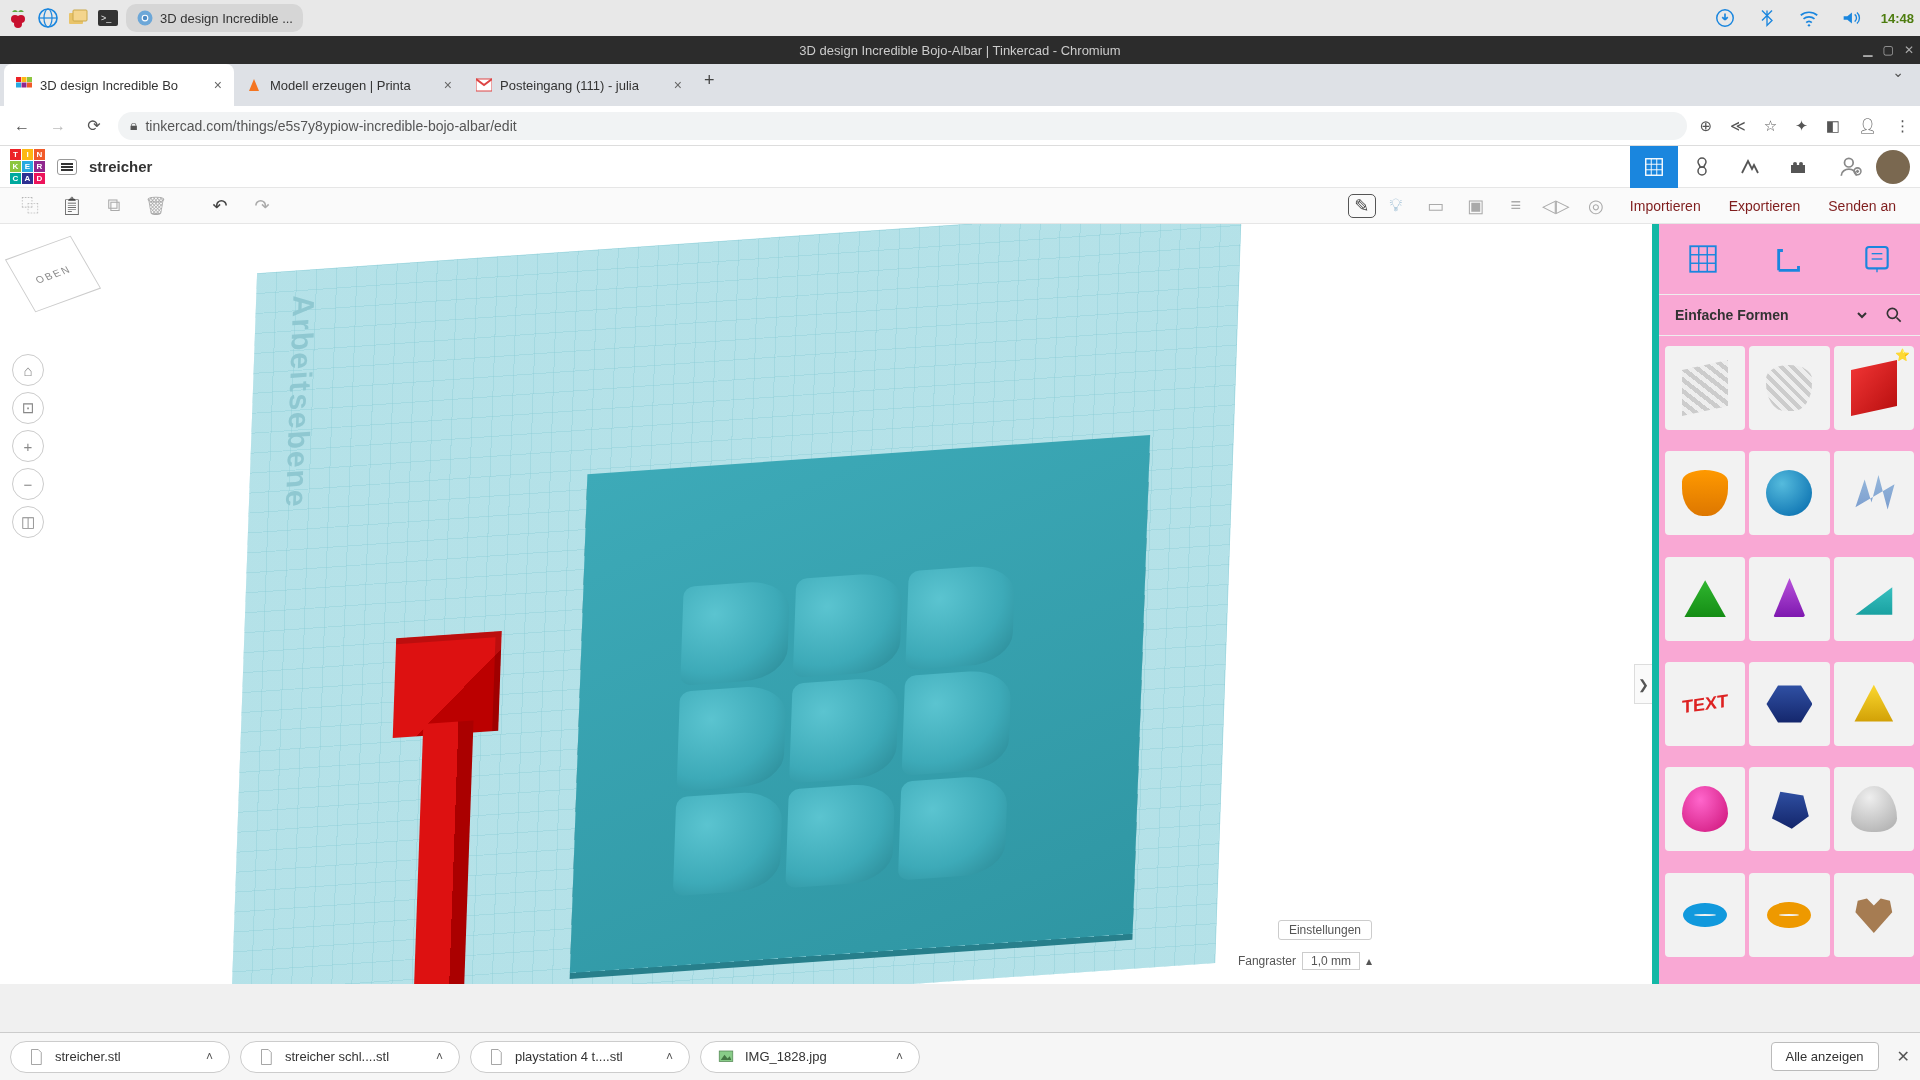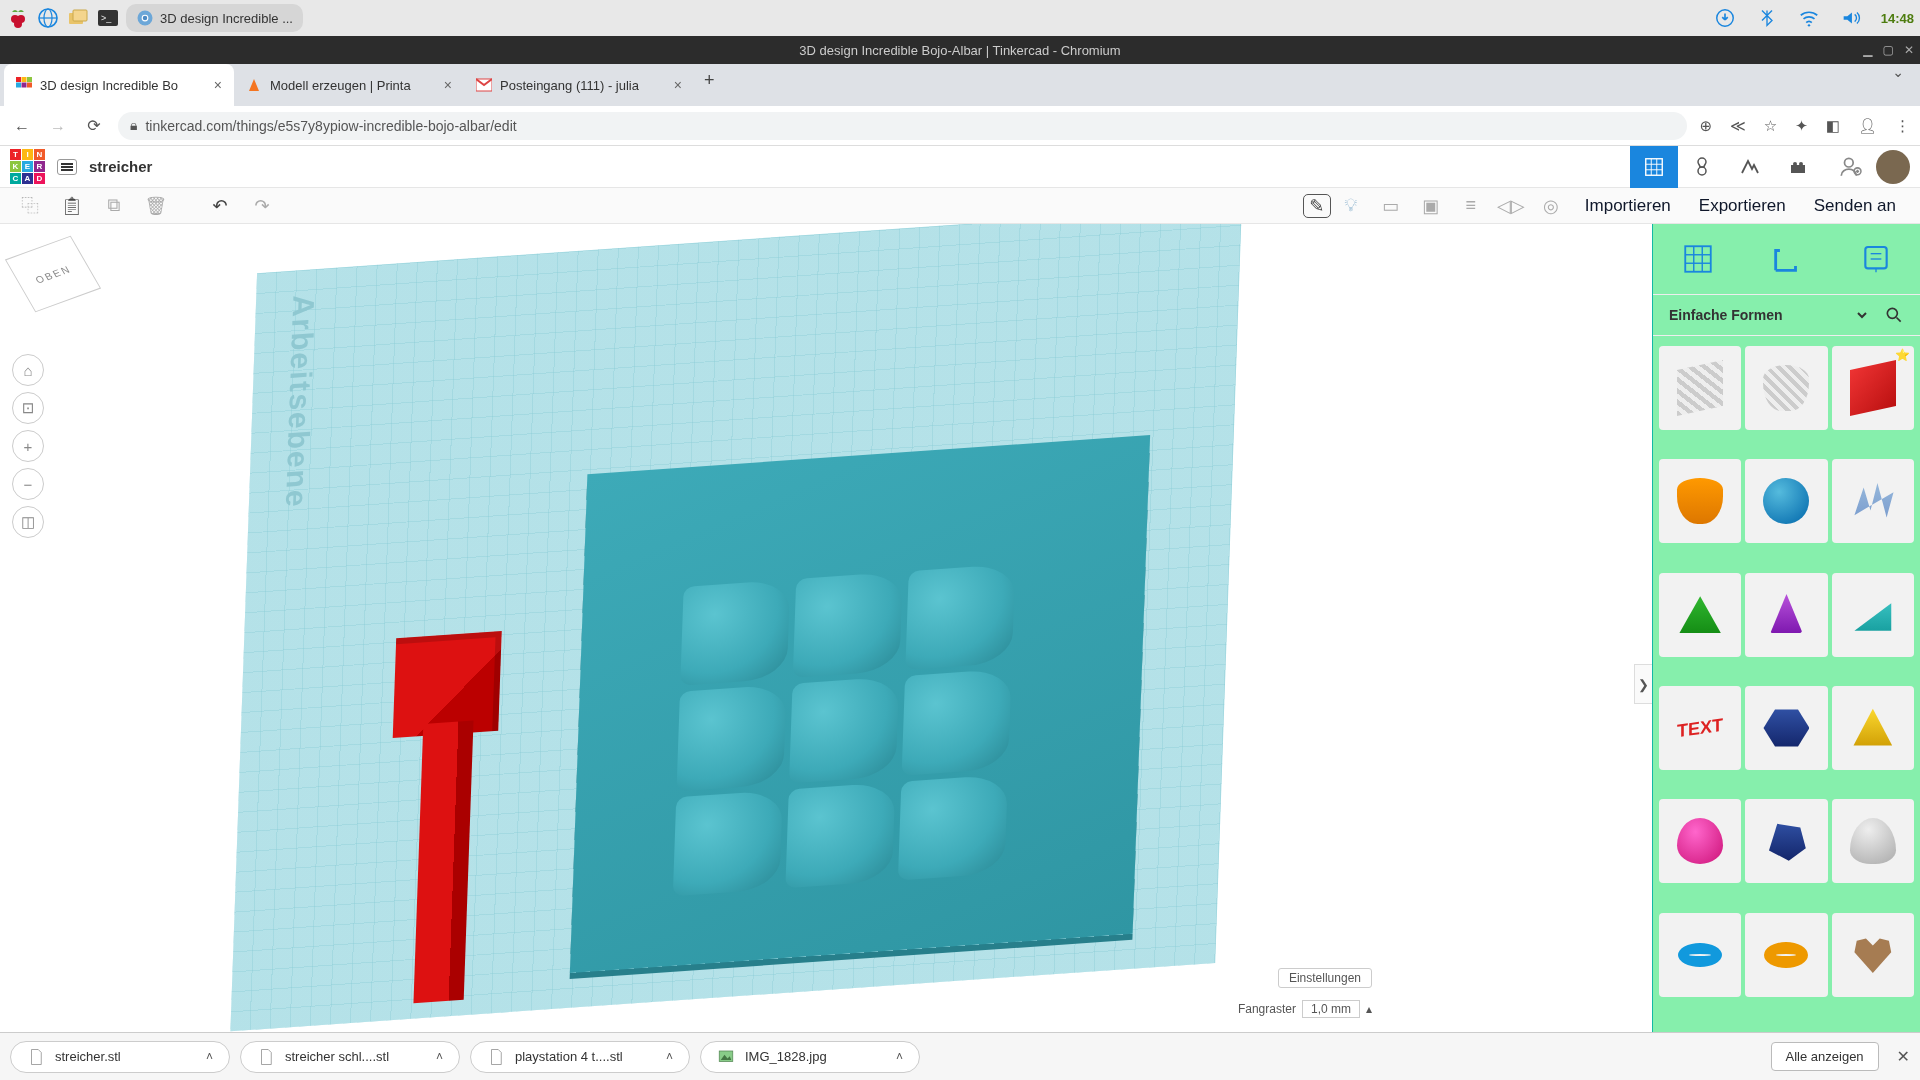--- a/index.html
+++ b/index.html
@@ -44,21 +44,21 @@
 .tc-tab { width: 48px; height: 42px; display: flex; align-items: center; justify-content: center; color: #666; font-size: 20px; }
 .tc-tab.active { background: #1a86de; color: #fff; }
 .tc-avatar { width: 34px; height: 34px; border-radius: 50%; background: #7a6850; margin-left: 10px; }
 .tc-invite { width: 30px; height: 30px; display: flex; align-items: center; justify-content: center; color: #888; font-size: 22px; margin-left: 14px; }
 
 
 .tc-actions { height: 36px; background: #fafafa; border-bottom: 1px solid #e6e6e6; display: flex; align-items: center; padding: 0 10px; gap: 2px; }
 .tc-action { width: 40px; height: 30px; display: flex; align-items: center; justify-content: center; color: #aaa; font-size: 18px; }
 .tc-action.enabled { color: #444; }
 .tc-actions-right { margin-left: auto; display: flex; align-items: center; }
-.tc-action-text { padding: 0 14px; font-size: 17px; color: #0f172a; height: 36px; display: flex; align-items: center; }
+.tc-action-text { padding: 0 14px; font-size: 14px; color: #7f1d1d; height: 36px; display: flex; align-items: center; }
 .tc-bulb { color: #7aa7c7; }
 
 
 .main { flex: 1; display: flex; position: relative; overflow: hidden; }
 .canvas { flex: 1; position: relative; background: #fff; overflow: hidden; }
 .workplane-wrap { position: absolute; top: 0; left: 260px; width: 980px; height: 100%; transform: skewX(-6deg) rotate(-4deg); transform-origin: top center; }
 .workplane { position: absolute; top: 15px; left: 0; width: 100%; height: 760px; background: repeating-linear-gradient(0deg, rgba(130,200,210,0.18) 0 19px, rgba(130,200,210,0.45) 19px 20px), repeating-linear-gradient(90deg, rgba(130,200,210,0.18) 0 19px, rgba(130,200,210,0.45) 19px 20px), #cdeef3; }
 .wp-label { position: absolute; top: 40px; left: 30px; font-size: 30px; font-weight: 700; color: #8fc8d1; writing-mode: vertical-lr; letter-spacing: 2px; }
 
 .red-shape { position: absolute; top: 410px; left: 380px; width: 130px; height: 370px; transform: skewX(-6deg) rotate(-4deg); }
@@ -68,38 +68,38 @@
 .teal-plate { position: absolute; top: 230px; left: 580px; width: 560px; height: 500px; transform: skewX(-6deg) rotate(-4deg); background: linear-gradient(160deg, #3daab8, #2f96a3); box-shadow: 0 6px 0 #277f8b; }
 .bump-grid { position: absolute; top: 120px; left: 100px; width: 330px; height: 310px; display: grid; grid-template-columns: repeat(3, 1fr); grid-template-rows: repeat(3, 1fr); gap: 6px; }
 .bump { background: radial-gradient(ellipse at 30% 30%, #5bc4d0, #3daab8 60%, #2a8894); border-radius: 10% 40% 40% 10% / 10% 30% 30% 10%; }
 
 
 .view-cube { position: absolute; top: 20px; left: 18px; width: 70px; height: 60px; background: #fff; border: 1px solid #ccc; transform: rotate(-20deg) skewX(10deg); display: flex; align-items: center; justify-content: center; font-size: 10px; letter-spacing: 2px; color: #888; }
 .view-nav { position: absolute; top: 130px; left: 12px; display: flex; flex-direction: column; gap: 6px; }
 .view-nav button { width: 32px; height: 32px; border-radius: 50%; border: 1px solid #ccc; background: #fff; color: #888; font-size: 15px; }
 
 
-.panel { width: 268px; background: #86efac; border-left: 1px solid #14b8a6; display: flex; flex-direction: column; }
+.panel { width: 268px; background: #f9a8d4; border-left: 7px solid #14b8a6; display: flex; flex-direction: column; }
 .panel-top { height: 70px; display: flex; justify-content: space-around; align-items: center; color: #1a86de; font-size: 30px; }
 .panel-select { height: 42px; display: flex; align-items: center; padding: 0 12px; gap: 10px; border-top: 1px solid #eee; border-bottom: 1px solid #eee; }
 .panel-select select { flex: 1; border: none; background: transparent; font-size: 14px; font-weight: 700; color: #333; }
 .panel-search { width: 28px; height: 28px; display: flex; align-items: center; justify-content: center; font-size: 16px; color: #444; }
 .shapes { flex: 1; overflow-y: auto; padding: 10px 6px; display: grid; grid-template-columns: repeat(3, 1fr); gap: 4px; }
 .shape-cell { height: 84px; background: #f2f2f2; border-radius: 4px; display: flex; align-items: center; justify-content: center; position: relative; }
 .shape-sample { width: 46px; height: 46px; }
 .star-badge { position: absolute; top: 2px; right: 4px; font-size: 12px; }
 .panel-expand { position: absolute; right: 268px; top: 440px; width: 18px; height: 40px; background: #fafafa; border: 1px solid #ddd; border-right: none; display: flex; align-items: center; justify-content: center; font-size: 13px; color: #555; }
 
 
 .btm-settings { position: absolute; bottom: 44px; right: 280px; background: #fff; border: 1px solid #ccc; padding: 2px 10px; font-size: 12px; color: #555; border-radius: 3px; }
 .btm-snap { position: absolute; bottom: 14px; right: 280px; font-size: 12px; color: #555; display: flex; gap: 6px; align-items: center; }
 .btm-snap .val { background: #fff; border: 1px solid #ccc; padding: 1px 8px; }
 
 
-.dl-shelf { height: 48px; background: #f6f6f6; border-top: 1px solid #ccc; display: flex; align-items: center; padding: 0 10px; gap: 10px; }
+.dl-shelf { height: 48px; background: #f6f6f6; border-top: 1px solid #ccc; display: flex; align-items: center; padding: 0 10px; gap: 10px; margin-top: 48px; }
 .dl-item { display: flex; align-items: center; gap: 10px; padding: 6px 16px; background: #fff; border: 1px solid #ccc; border-radius: 18px; font-size: 13px; color: #333; min-width: 220px; }
 .dl-item .chev { margin-left: auto; font-size: 12px; color: #555; }
 .dl-right { margin-left: auto; display: flex; align-items: center; gap: 18px; }
 .dl-showall { padding: 6px 14px; border: 1px solid #bbb; border-radius: 4px; font-size: 13px; color: #333; background: #fff; }
 .dl-close { font-size: 16px; color: #555; }
 .fic { width: 18px; height: 18px; }
 
 svg { display: block; }
 </style>
 </head>

